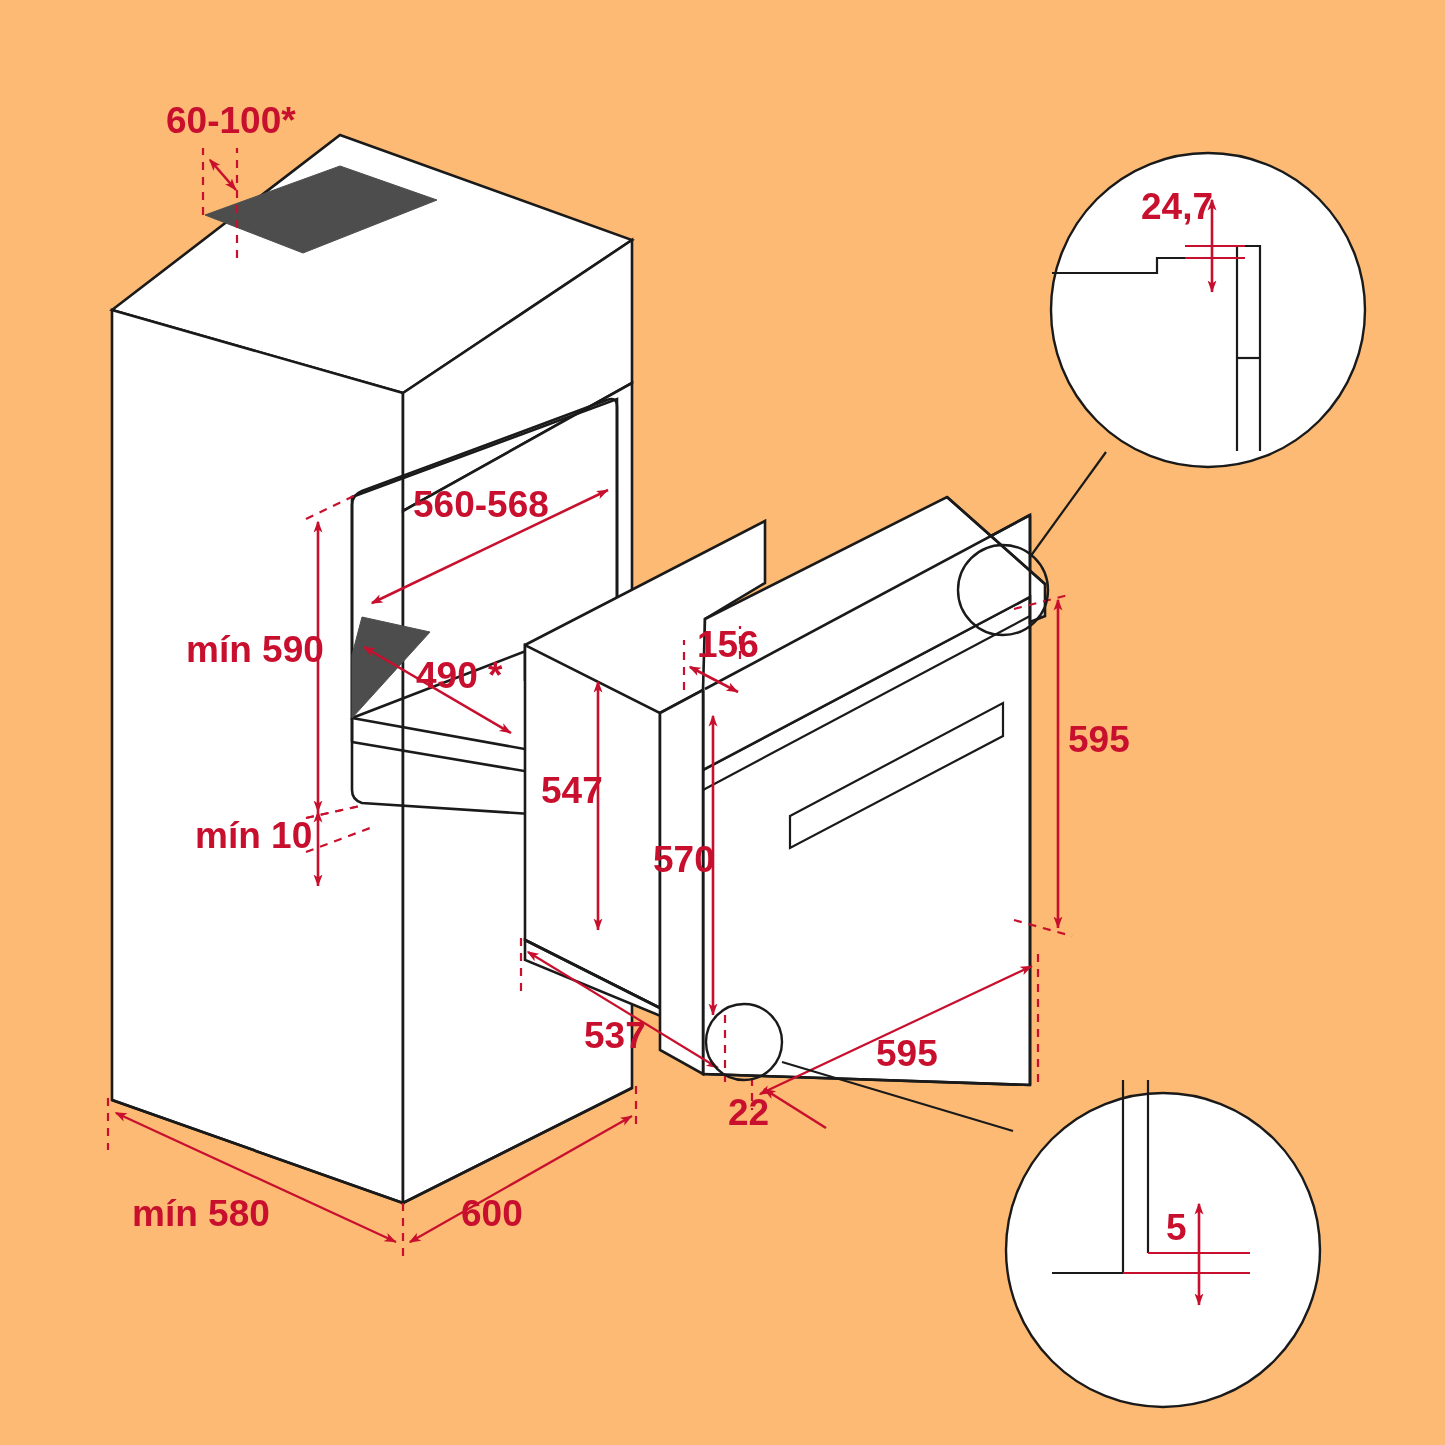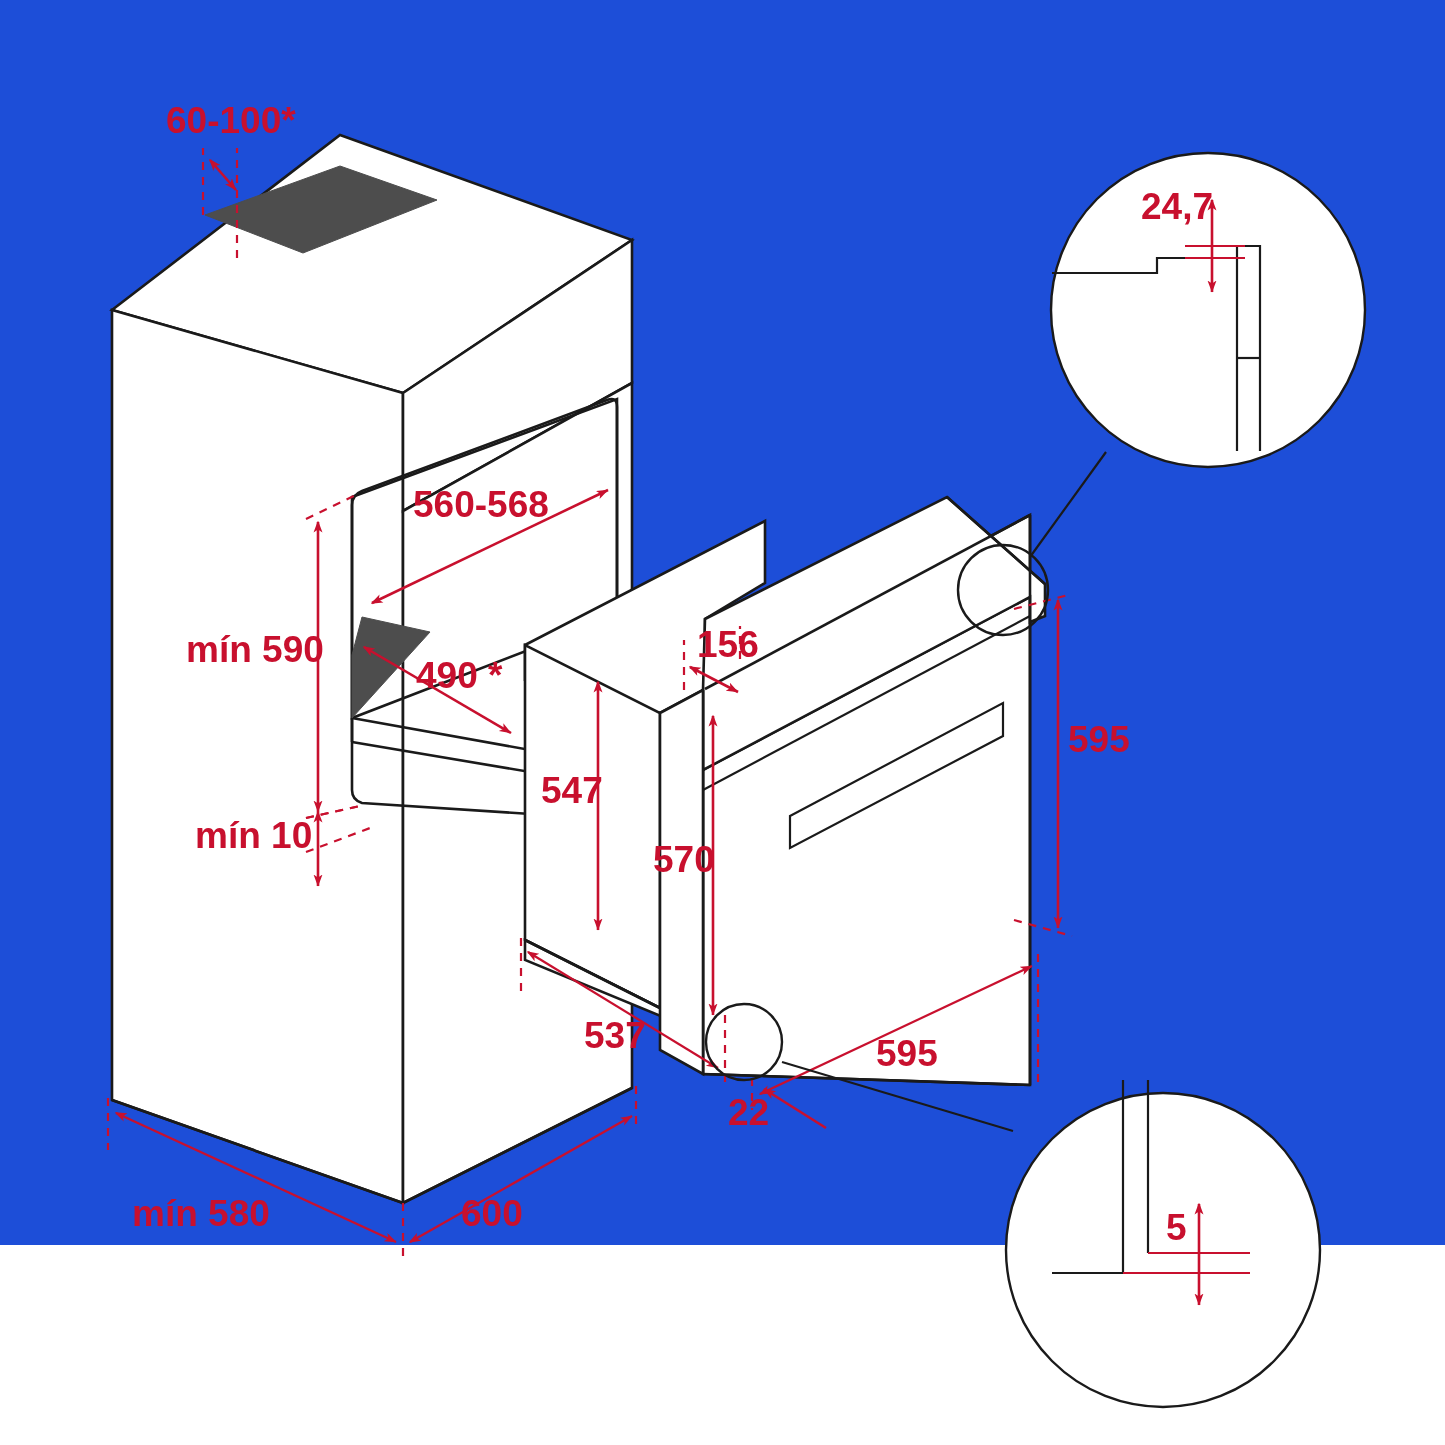--- a/index.html
+++ b/index.html
@@ -9,22 +9,22 @@
   }
   body {
     width: 1445px;
     height: 1445px;
     font-family: "Liberation Sans", sans-serif;
     overflow: hidden;
   }
   #drawing-root {
     position: relative;
     width: 1445px;
-    height: 1245px;
-    background: #1d4ed8;
+    height: 1445px;
+    background: #fdba74;
   }
   svg.diagram {
     display: block;
     width: 1445px;
     height: 1445px;
   }
   .outline {
     fill: none;
     stroke: #1a1a1a;
     stroke-width: 2.6;

